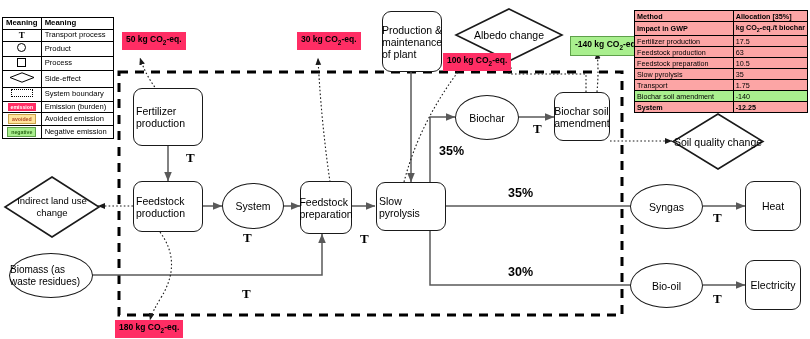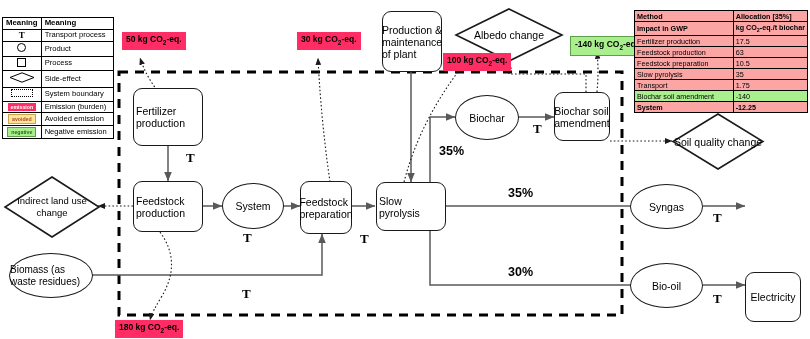--- a/index.html
+++ b/index.html
@@ -168,22 +168,23 @@
   <div class="node proc" style="left:133px;top:181px;width:70px;height:51px;">Feedstock production</div>
 
   <div class="node proc" style="left:300px;top:181px;width:52px;height:53px;">Feedstock preparation</div>
 
   <div class="node proc" style="left:376px;top:182px;width:70px;height:49px;">Slow pyrolysis</div>
 
   <div class="node proc" style="left:382px;top:11px;width:60px;height:61px;">Production &amp; maintenance of plant</div>
 
   <div class="node proc" style="left:554px;top:92px;width:56px;height:49px;">Biochar soil amendment</div>
 
-
-  <div class="node proc" style="left:745px;top:260px;width:56px;height:50px;margin-top:12px;">Electricity</div>
+  <div class="node proc" style="left:745px;top:181px;width:56px;height:50px;">Heat</div>
+
+  <div class="node proc" style="left:745px;top:260px;width:56px;height:50px;">Electricity</div>
 
   <div class="node prod" style="left:222px;top:183px;width:62px;height:46px;">System</div>
 
   <div class="node prod" style="left:9px;top:253px;width:84px;height:45px;font-size:10px;">Biomass (as waste residues)</div>
 
   <div class="node prod" style="left:455px;top:95px;width:64px;height:45px;">Biochar</div>
 
   <div class="node prod" style="left:630px;top:184px;width:73px;height:45px;">Syngas</div>
 
   <div class="node prod" style="left:630px;top:263px;width:73px;height:45px;">Bio-oil</div>

